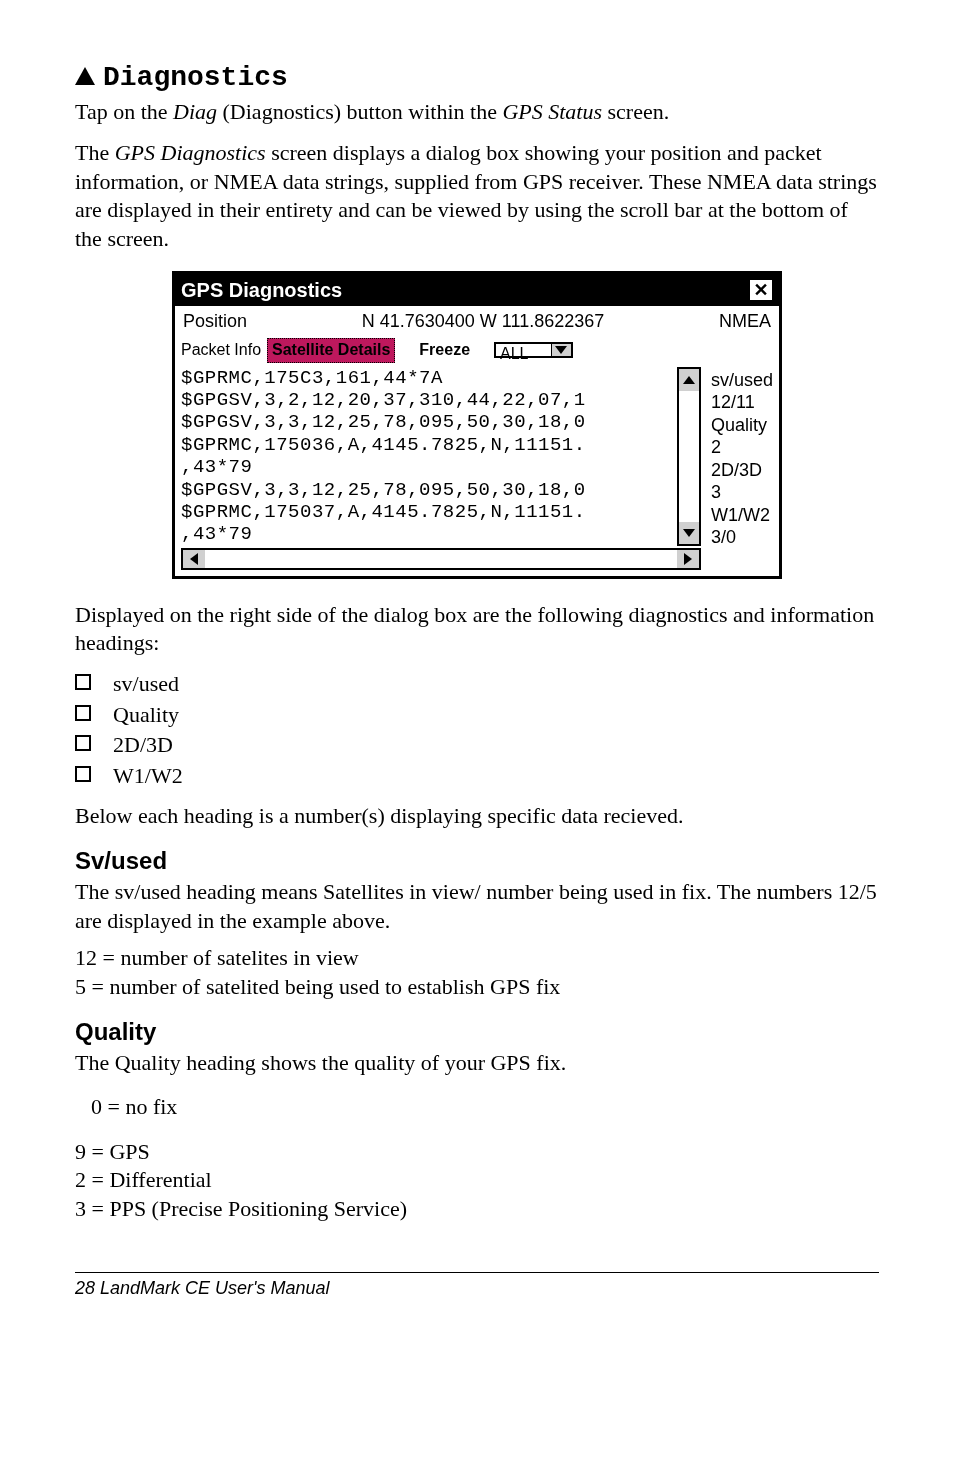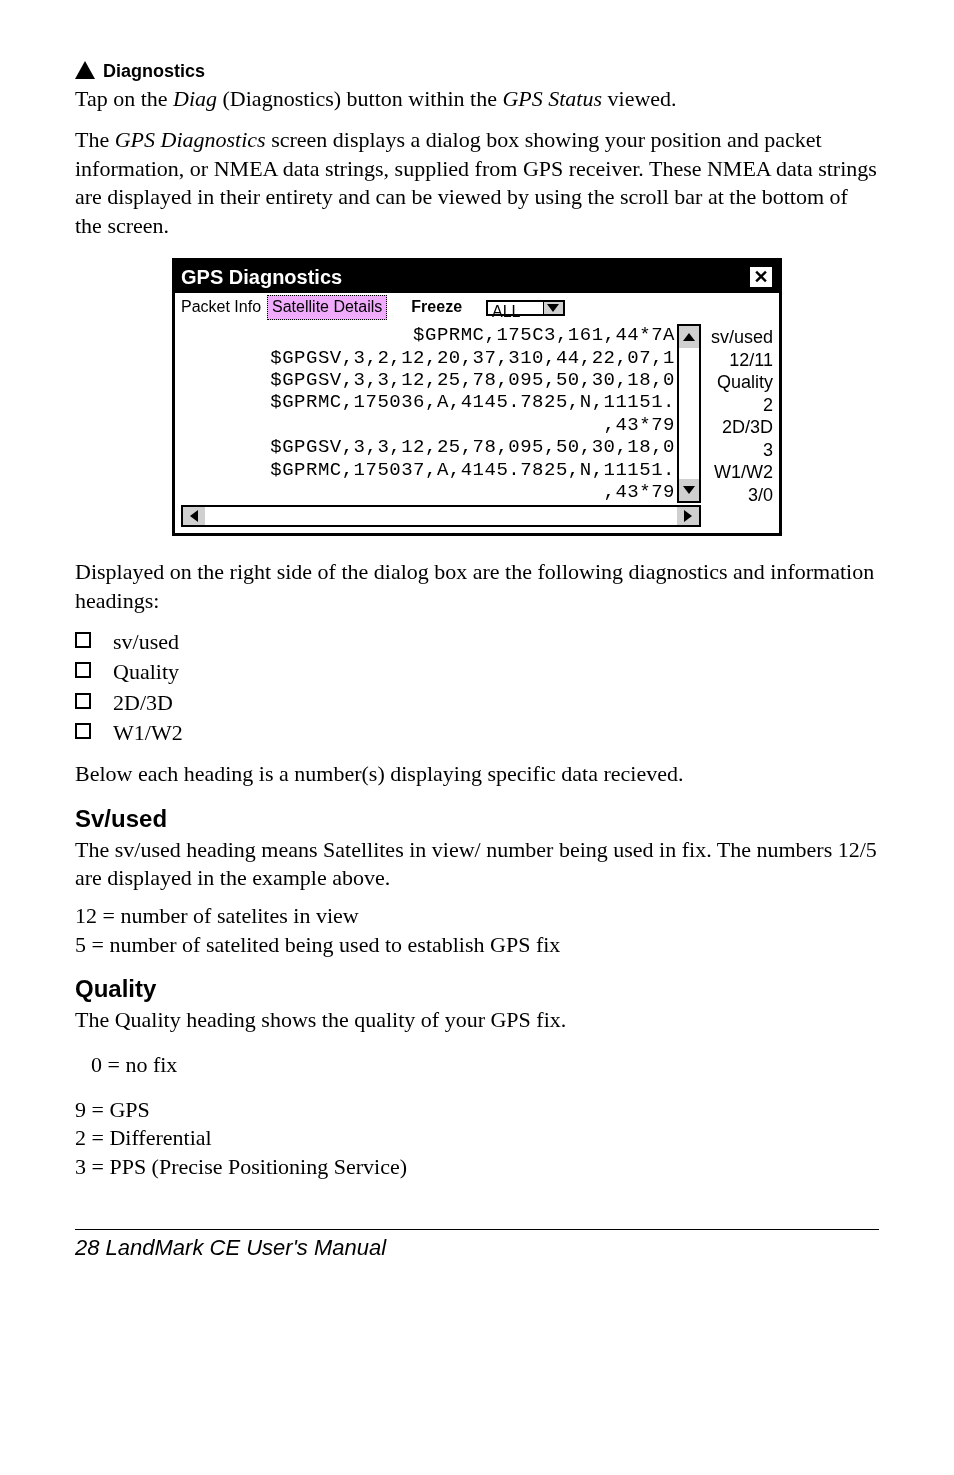--- a/index.html
+++ b/index.html
@@ -13,23 +13,23 @@
       font-family: "Palatino", "Palatino Linotype", "Book Antiqua", serif;
       margin: 0;
       padding: 60px 75px 40px 75px;
       width: 954px;
       color: #000;
       background: #fff;
       font-size: 22px;
       line-height: 1.3;
     }
     .section-heading {
-      font-family: Liberation Sans, sans-serif;
-      font-weight: bold;
-      font-size: 18px;
+      font-family: Liberation Mono, monospace;
+      font-weight: bold;
+      font-size: 28px;
       margin: 0 0 2px 0;
     }
     .section-heading .triangle {
       display: inline-block;
       width: 0;
       height: 0;
       border-left: 10px solid transparent;
       border-right: 10px solid transparent;
       border-bottom: 18px solid #000;
       margin-right: 8px;
@@ -91,22 +91,22 @@
     .row-controls {
       display: flex;
       align-items: center;
       padding: 2px 6px 4px 6px;
       font-family: Tahoma, Arial, sans-serif;
       font-size: 16px;
       gap: 6px;
     }
     .btn-details {
       border: 1px dotted #000;
-      background: #f0abfc;
-      font-weight: normal;
+      background: #be185d;
+      font-weight: bold;
       padding: 1px 4px;
     }
     .btn-freeze {
       font-weight: bold;
       padding: 1px 18px;
       text-align: center;
     }
     .dropdown {
       border: 2px solid #000;
       display: inline-flex;
@@ -127,21 +127,20 @@
     .dropdown .ddarrow .tri {
       width: 0;
       height: 0;
       border-left: 6px solid transparent;
       border-right: 6px solid transparent;
       border-top: 8px solid #000;
     }
     .content-row {
       display: flex;
       padding: 0 6px 6px 6px;
-      text-align: right;
     }
     .nmea-area {
       flex: 1;
       display: flex;
       flex-direction: column;
     }
     .nmea-lines {
       font-family: "Courier New", monospace;
       font-size: 19px;
       line-height: 1.18;
@@ -242,46 +241,51 @@
       font-weight: bold;
       font-size: 24px;
       margin: 14px 0 2px 0;
     }
     .footer {
       border-top: 1px solid #000;
       margin-top: 48px;
       padding-top: 4px;
       font-family: Arial, Helvetica, sans-serif;
       font-style: italic;
-      font-size: 22px;
+      font-size: 18px;
     }
     .scroll-wrap {
       display: flex;
     }
   </style>
 </head>
 <body>
 
 <h2 class="section-heading">
   <span class="triangle"></span><span>Diagnostics</span>
 </h2>
 
 <p class="body-text">
-  <span>Tap on the </span><span class="italic">Diag</span><span> (Diagnostics) button within the </span><span class="italic">GPS Status</span><span> viewed.</span>
+  <span>Tap on the </span><span class="italic">Diag</span><span> (Diagnostics) button within the </span><span class="italic">GPS Status</span><span> screen.</span>
 </p>
 
 <p class="body-text">
   <span>The </span><span class="italic">GPS Diagnostics</span><span> screen displays a dialog box showing your position and packet information, or NMEA data strings, supplied from GPS receiver. These NMEA data strings are displayed in their entirety and can be viewed by using the scroll bar at the bottom of the screen.</span>
 </p>
 
 <div class="screenshot-container">
   <div class="screenshot">
     <div class="titlebar">
       <span>GPS Diagnostics</span>
       <span class="close">✕</span>
+    </div>
+    <div class="row-position">
+      <span>Position</span>
+      <span class="posval">N  41.7630400 W  111.8622367</span>
+      <span>NMEA</span>
     </div>
     <div class="row-controls">
       <span>Packet Info</span>
       <span class="btn-details">Satellite Details</span>
       <span class="btn-freeze">Freeze</span>
       <span class="dropdown">
         <span class="ddtext">ALL</span>
         <span class="ddarrow">
             <span class="tri"></span>
           </span>

